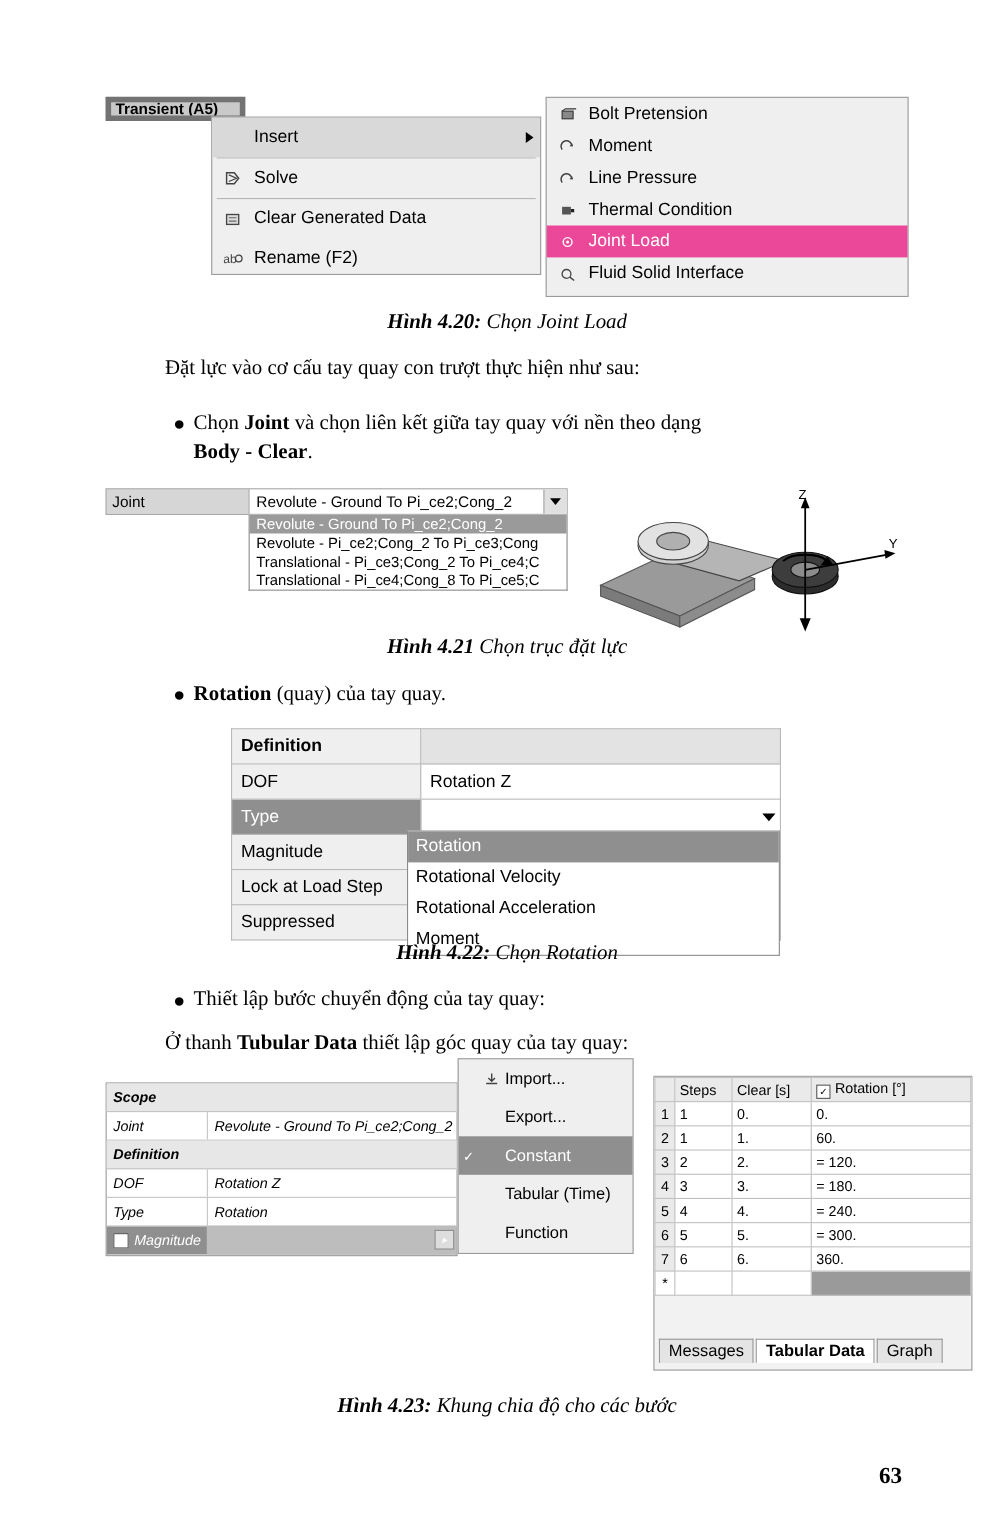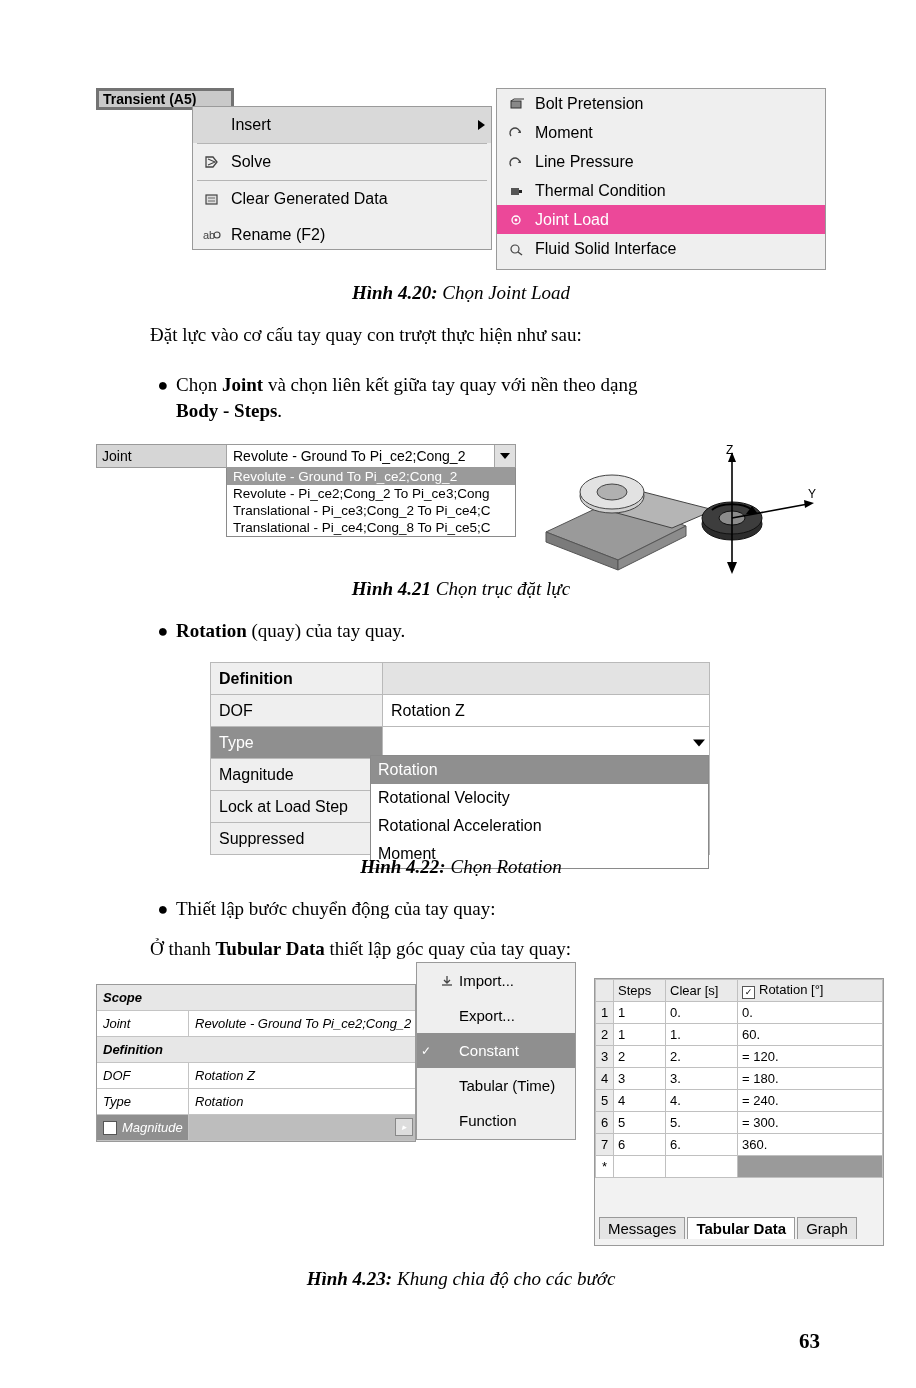--- a/index.html
+++ b/index.html
@@ -30,22 +30,22 @@
   .bullet-row { display:flex; align-items:flex-start; }
   .bullet-dot {
     width:26px; text-align:center; font-size:18px; line-height:26px;
     flex:0 0 26px;
   }
   .bullet-text { flex:1 1 auto; }
 
   
   #fig420 { position:absolute; left:96px; top:88px; width:730px; height:182px; }
   .title-tab {
-    position:absolute; left:0; top:0; width:138px; height:22px;
-    background:#c9c9c9; border:3px solid #737373;
+    position:absolute; left:0; top:0; width:127px; height:22px;
+    background:#c9c9c9; border:5px solid #737373;
     font-family:"Liberation Sans", sans-serif;
     font-size:14px; font-weight:bold; color:#000;
     display:flex; align-items:center; padding-left:4px;
     box-sizing:border-box;
     overflow:hidden;
   }
   .menu-left {
     position:absolute; left:96px; top:18px; width:300px; height:144px;
     background:#efefef; border:1px solid #9a9a9a; box-sizing:border-box;
   }
@@ -316,21 +316,21 @@
 
   <div class="para" style="position:absolute; left:150px; top:322px; width:676px;">Đặt lực vào cơ cấu tay quay con trượt thực hiện như sau:</div>
 
   <div style="position:absolute; left:150px; top:372px; width:676px;">
     <div class="bullet-row">
       <div class="bullet-dot">●</div>
       <div class="bullet-text para" style="width:640px;">
         <div style="text-align:justify;">
           <span>Chọn </span><b>Joint</b><span> và chọn liên kết giữa tay quay với nền theo dạng</span>
         </div>
-        <div><b>Body - Steps</b><span>.</span></div>
+        <div><b>Body - Clear</b><span>.</span></div>
       </div>
     </div>
   </div>
 
   <div id="fig421">
     <div class="joint-bar">
       <div class="joint-label">Joint</div>
       <div class="joint-combo">
         <span>Revolute - Ground To Pi_ce2;Cong_2</span>
         <span class="combo-btn">

